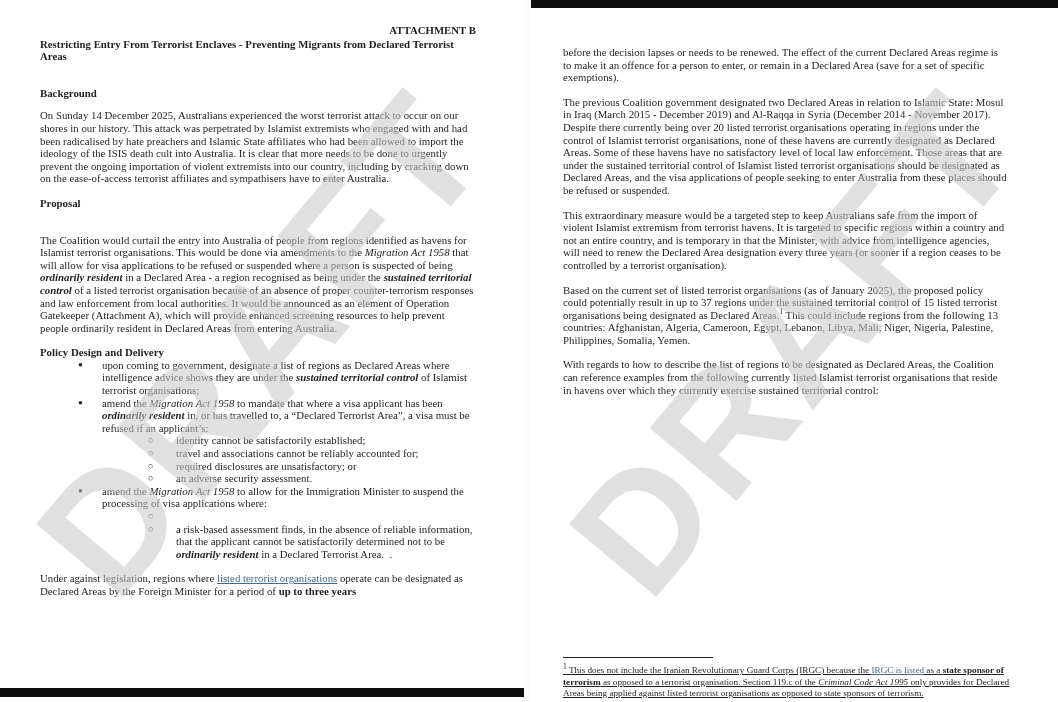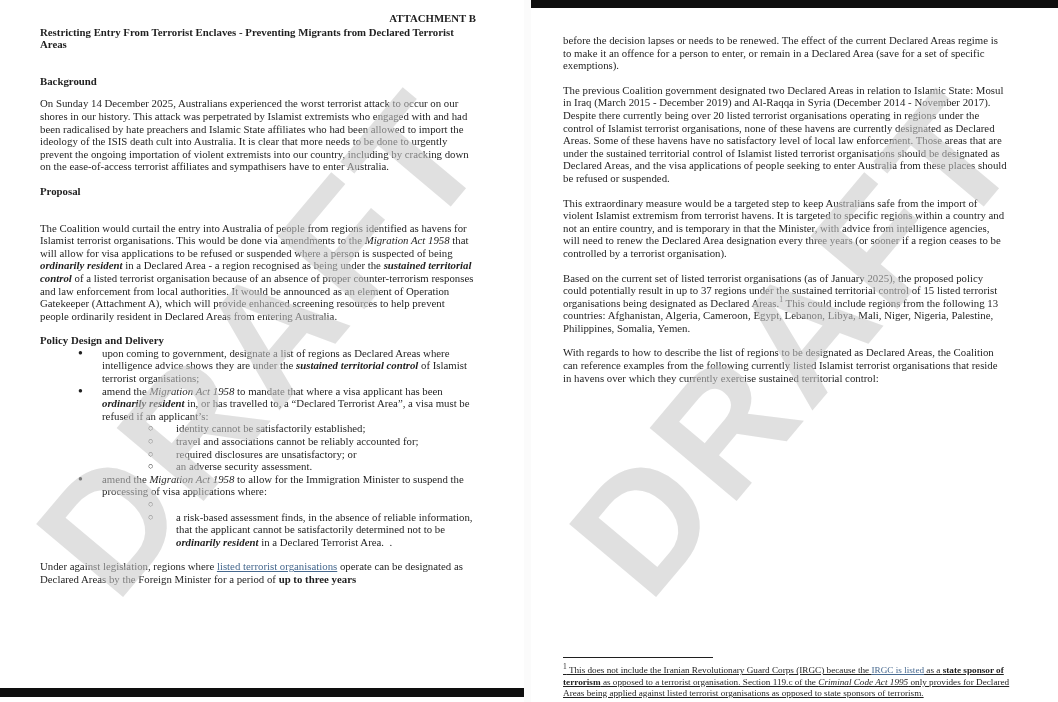--- a/index.html
+++ b/index.html
@@ -18,21 +18,21 @@
   .bar-bottom { position: absolute; left: 0; bottom: 5px; width: 100%; height: 9px; background: #0e0e0e; z-index: 6; }
   .bar-top    { position: absolute; left: 0; top: 0;    width: 100%; height: 8px; background: #0e0e0e; z-index: 6; }
 
   .content {
     position: absolute; z-index: 1;
     font-size: 10.8px; line-height: 12.6px;
     text-align: left;
   }
   .content-left  { top: 8px;  left: 40px; width: 436px; }
   .content-right { top: 30px; left: 32px; width: 444px; }
-  .content > :first-child { margin-top: 4px; }
+  .content > :first-child { margin-top: 16px; }
 
   .attachment-label { text-align: right; font-weight: bold; margin: 0; }
   .doc-title { font-weight: bold; margin: 1px 0 24px 0; }
 
   .h { font-weight: bold; margin: 12px 0 0 0; }
   .para { margin: 12px 0 0 0; }
   .h + .para { margin-top: 10px; }
   .h + .para.gapped { margin-top: 24px; }
 
   .list { margin: 0; }

